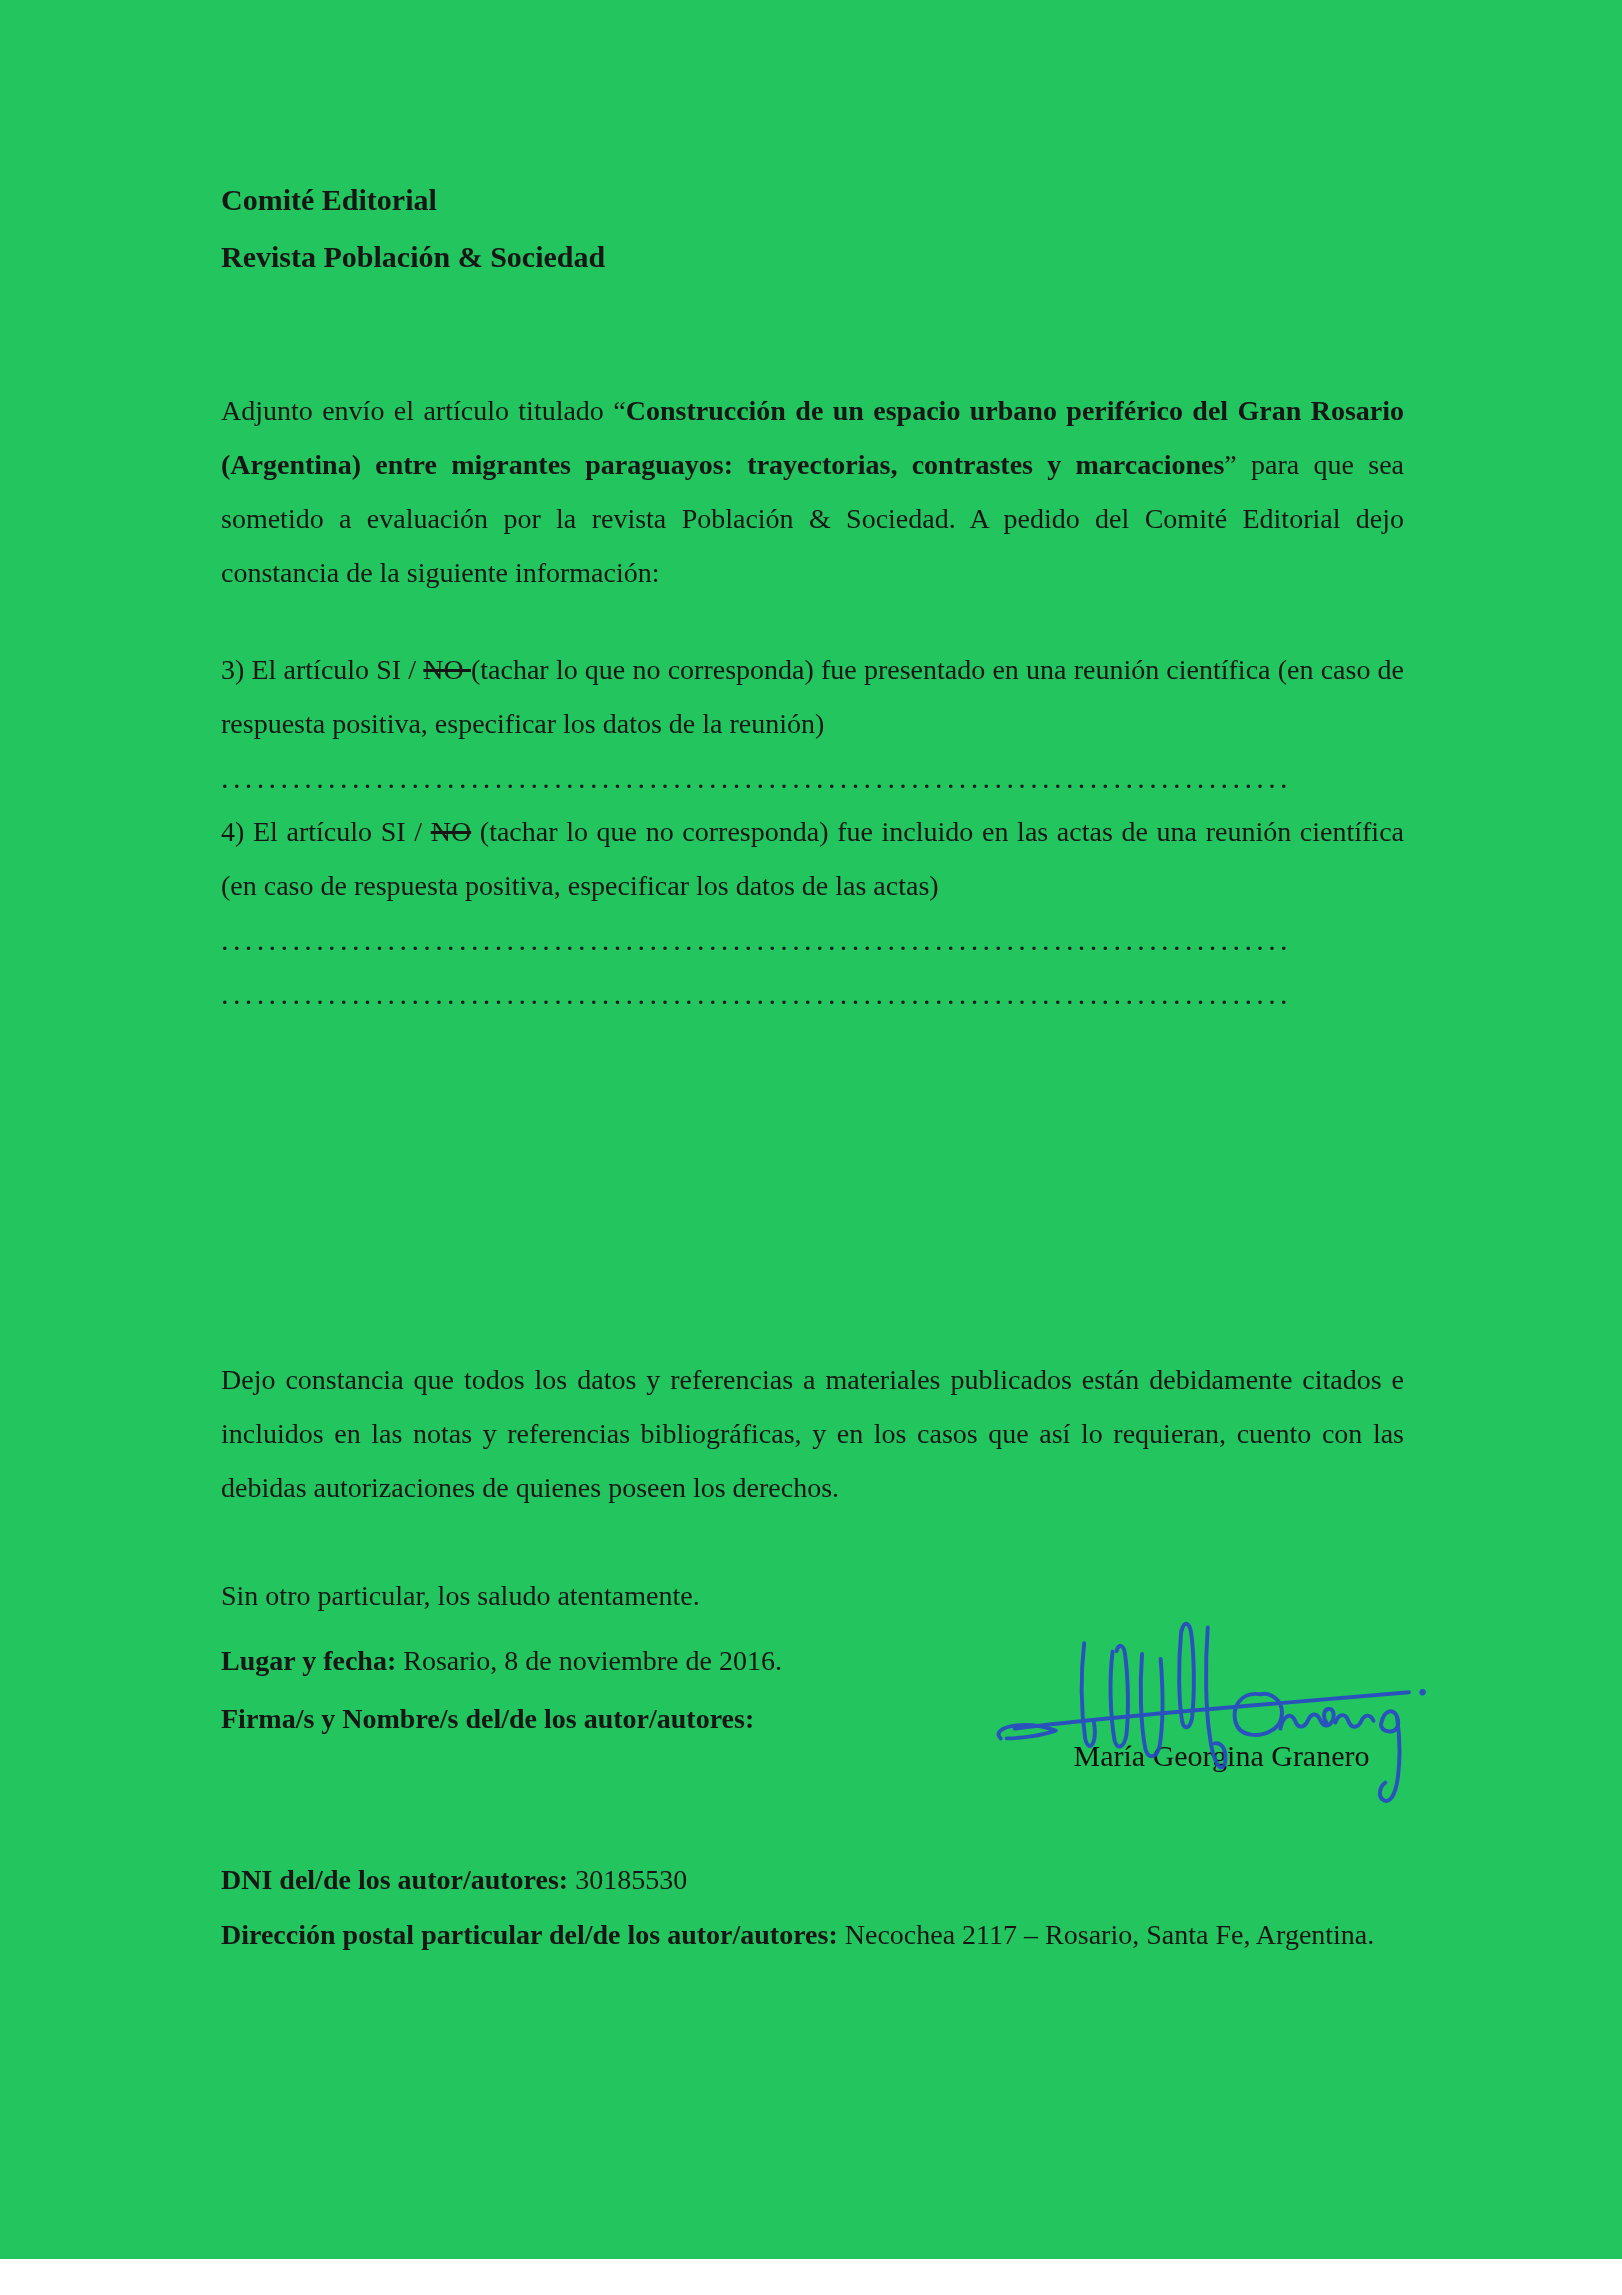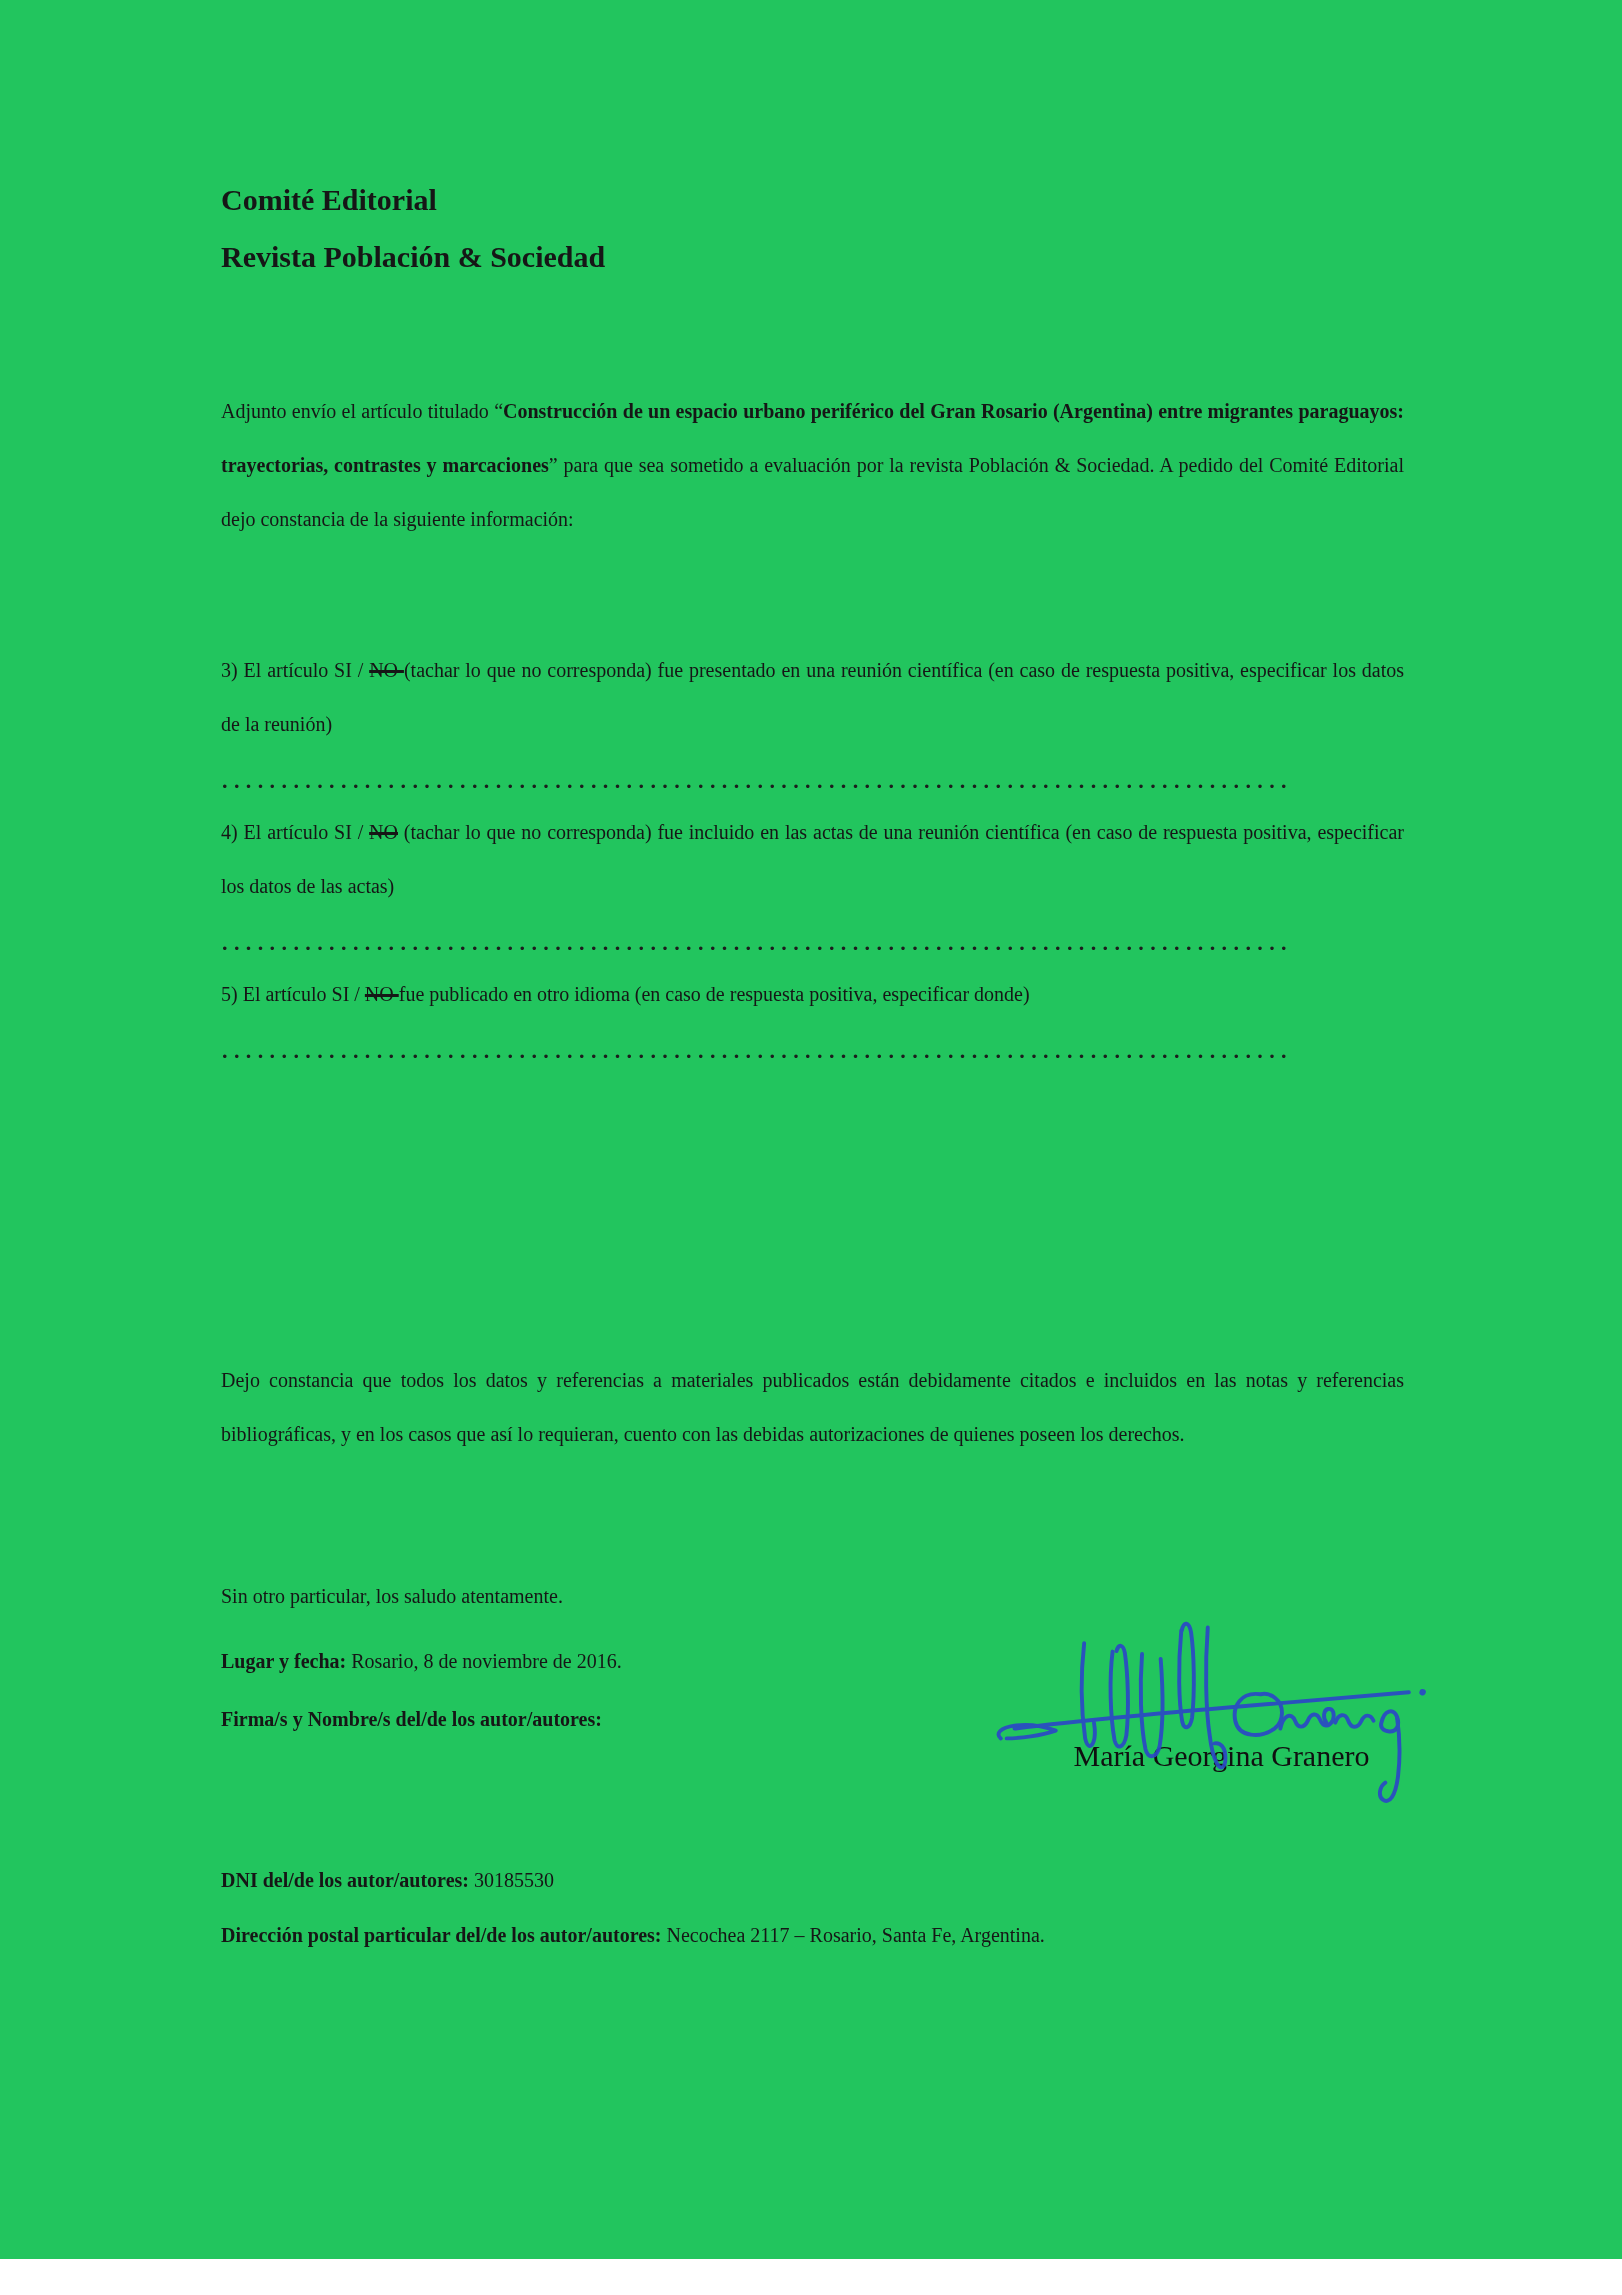--- a/index.html
+++ b/index.html
@@ -6,21 +6,21 @@
   .page{
     position:relative;
     width:1623px;height:2259px;
     background:#22c55e;
     font-family:Liberation Serif, serif;
     color:#161616;
     overflow:hidden;
   }
   .blk{position:absolute;left:221px;width:1183px;margin:0;}
   p{margin:0;}
-  .txt{font-size:20px;line-height:54px;}
+  .txt{font-size:28px;line-height:54px;}
   .just{text-align:justify;}
   .b{font-weight:bold;}
   .st{text-decoration:line-through;text-decoration-thickness:2.5px;}
   .hdr{font-size:30px;font-weight:bold;line-height:54px;}
   .dots{
     font-size:30px;line-height:54px;letter-spacing:4.4px;
     white-space:nowrap;overflow:hidden;color:#1d1d1d;
   }
   .sig-name{
     position:absolute;left:1030px;top:1739px;width:383px;
@@ -41,21 +41,20 @@
   <p class="blk hdr" style="top:173px;">Comité Editorial</p>
   <p class="blk hdr" style="top:230px;">Revista Población &amp; Sociedad</p>
 
   <p class="blk txt just" style="top:384px;"><span>Adjunto envío el artículo titulado “</span><span class="b">Construcción de un espacio urbano periférico del Gran Rosario (Argentina) entre migrantes paraguayos: trayectorias, contrastes y marcaciones</span><span>” para que sea sometido a evaluación por la revista Población &amp; Sociedad. A pedido del Comité Editorial dejo constancia de la siguiente información:</span></p>
 
   <div class="blk" style="top:643px;">
     <p class="txt just"><span>3) El artículo SI / </span><span class="st">NO&nbsp;</span><span>(tachar lo que no corresponda) fue presentado en una reunión científica (en caso de respuesta positiva, especificar los datos de la reunión)</span></p>
     <p class="dots">..........................................................................................</p>
     <p class="txt just"><span>4) El artículo SI / </span><span class="st">NO</span><span> (tachar lo que no corresponda) fue incluido en las actas de una reunión científica (en caso de respuesta positiva, especificar los datos de las actas)</span></p>
     <p class="dots">..........................................................................................</p>
-    <p class="txt just"><span>5) El artículo SI / </span><span class="st">NO&nbsp;</span><span>fue publicado en otro idioma (en caso de respuesta positiva, especificar donde)</span></p>
     <p class="dots">..........................................................................................</p>
   </div>
 
   <p class="blk txt just" style="top:1353px;">Dejo constancia que todos los datos y referencias a materiales publicados están debidamente citados e incluidos en las notas y referencias bibliográficas, y en los casos que así lo requieran, cuento con las debidas autorizaciones de quienes poseen los derechos.</p>
   <p class="blk txt" style="top:1569px;">Sin otro particular, los saludo atentamente.</p>
 
   <p class="blk txt" style="top:1634px;"><span class="b">Lugar y fecha:</span><span> Rosario, 8 de noviembre de 2016.</span></p>
 
   <p class="blk txt b" style="top:1692px;width:736px;">Firma/s y Nombre/s del/de los autor/autores:</p>
 

